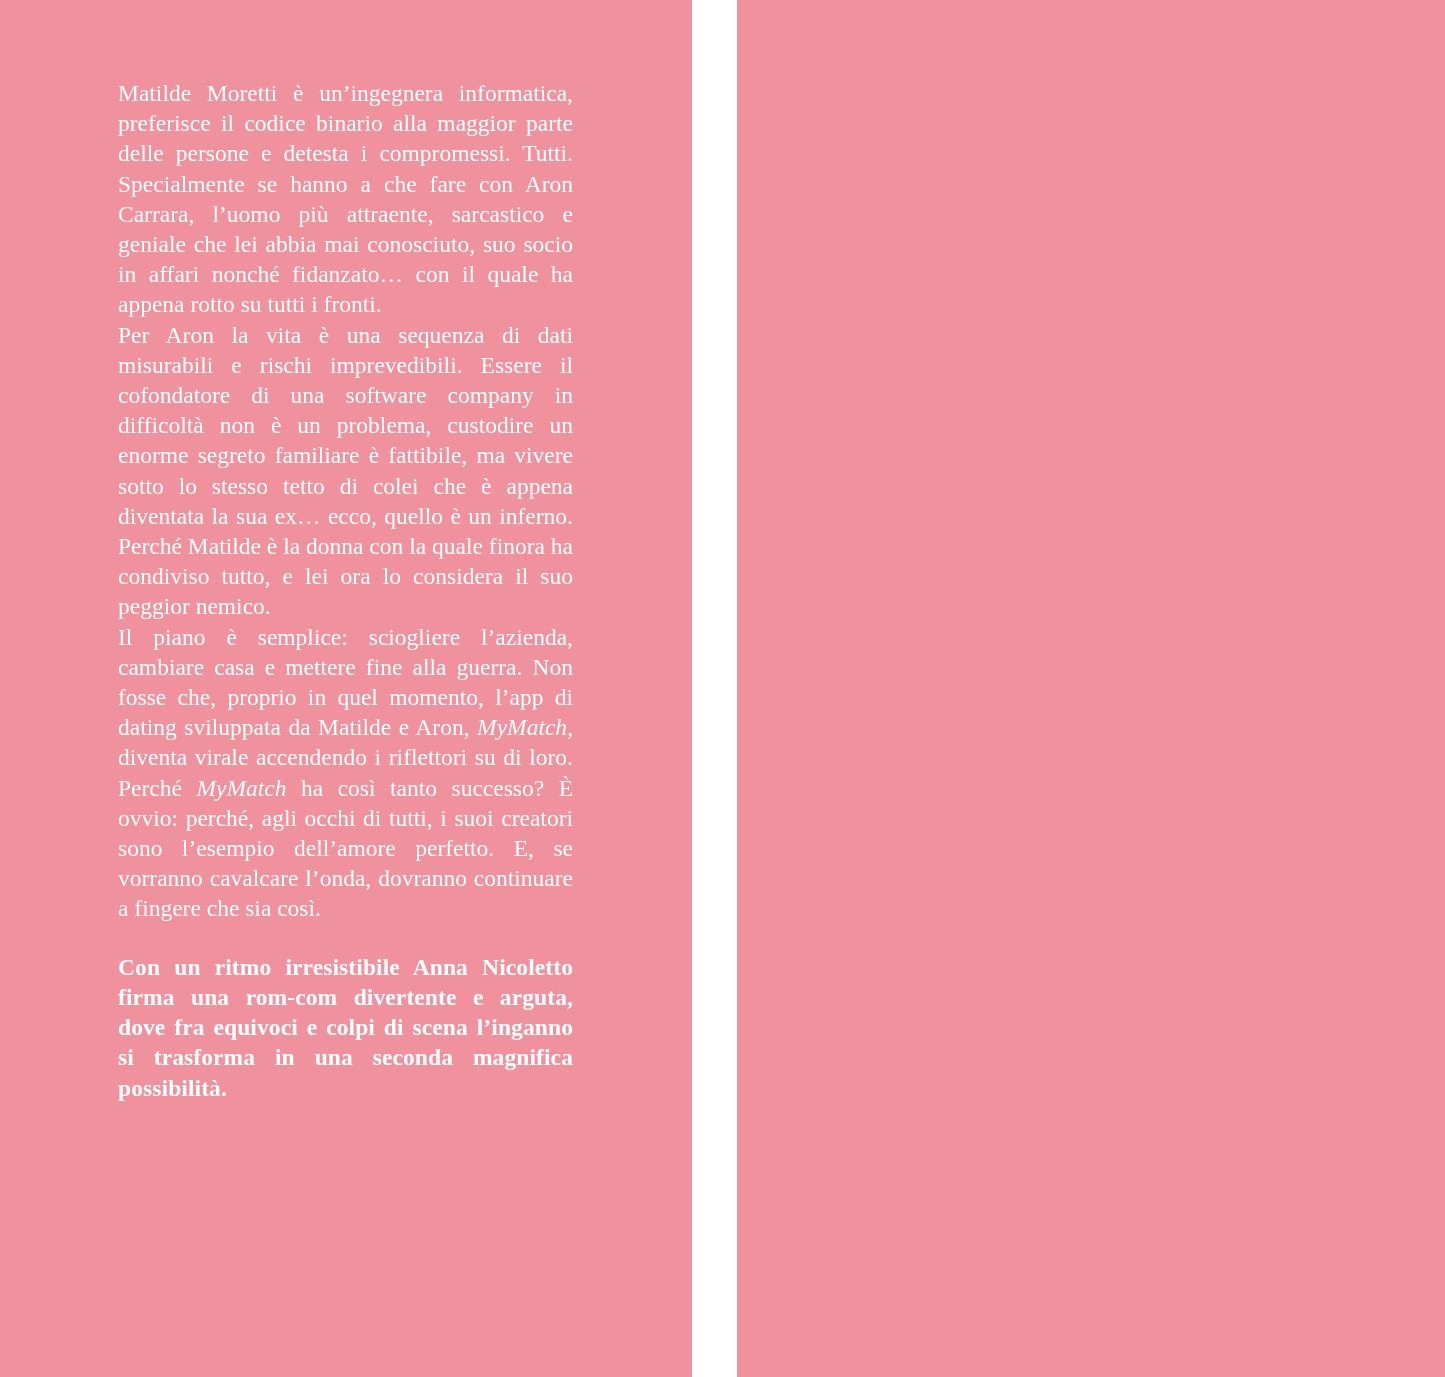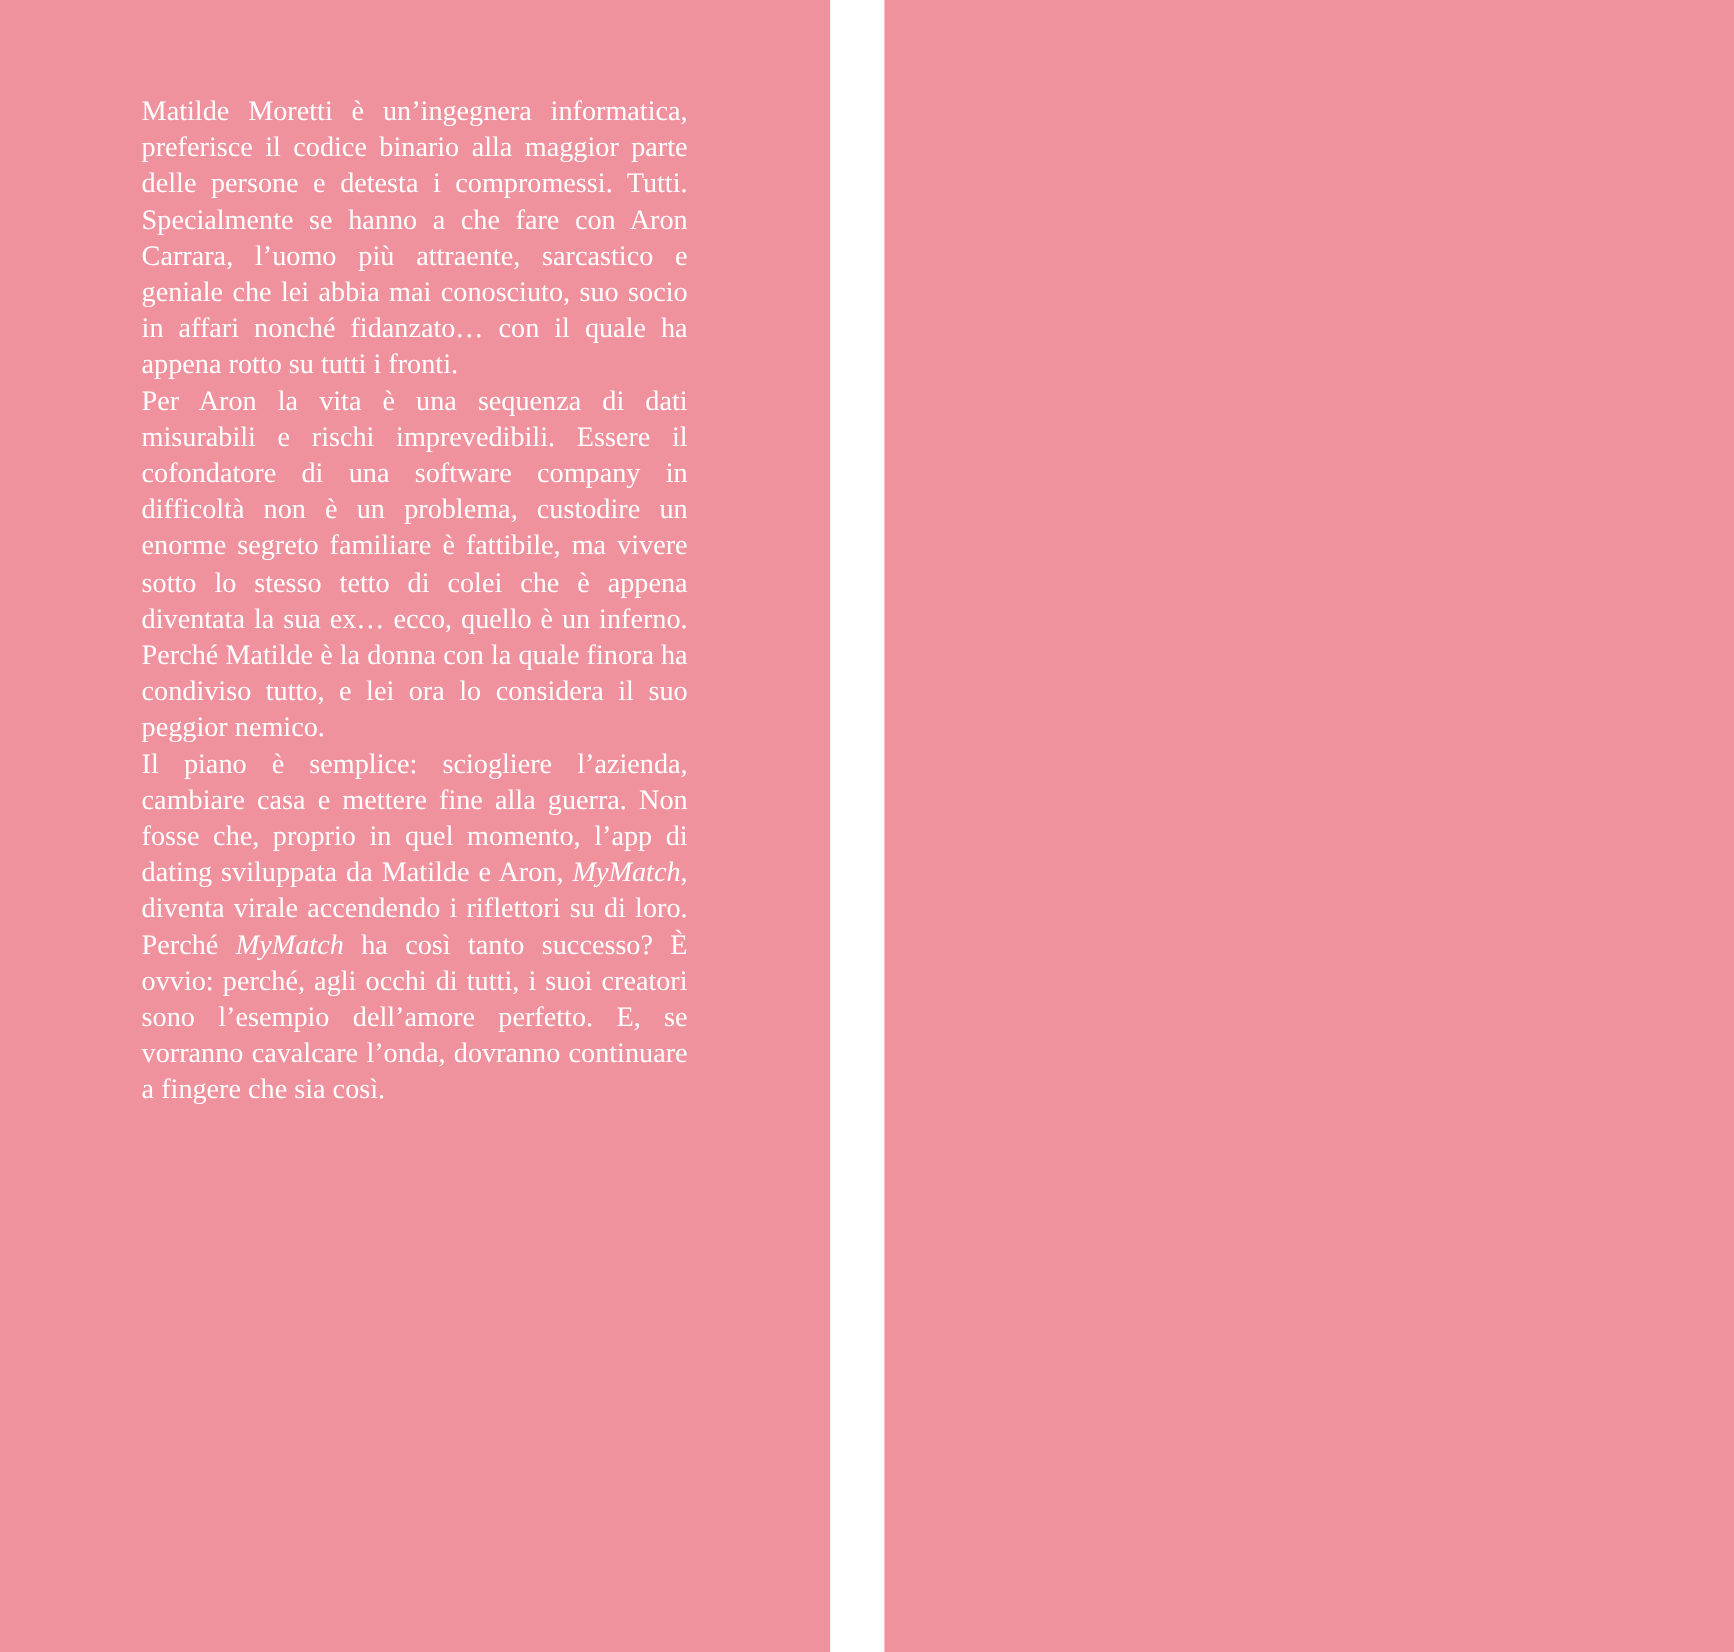--- a/index.html
+++ b/index.html
@@ -72,20 +72,21 @@
 </head>
 <body>
 
 <div class="page">
 
   <div class="panel panel-back">
     <div class="blurb">
       <p>Matilde Moretti è un’ingegnera informatica, preferisce il codice binario alla maggior parte delle persone e detesta i compromessi. Tutti. Specialmente se hanno a che fare con Aron Carrara, l’uomo più attraente, sarcastico e geniale che lei abbia mai conosciuto, suo socio in affari nonché fidanzato… con il quale ha appena rotto su tutti i fronti.</p>
       <p>Per Aron la vita è una sequenza di dati misurabili e rischi imprevedibili. Essere il cofondatore di una software company in difficoltà non è un problema, custodire un enorme segreto familiare è fattibile, ma vivere sotto lo stesso tetto di colei che è appena diventata la sua ex… ecco, quello è un inferno. Perché Matilde è la donna con la quale finora ha condiviso tutto, e lei ora lo considera il suo peggior nemico.</p>
       <p>Il piano è semplice: sciogliere l’azienda, cambiare casa e mettere fine alla guerra. Non fosse che, proprio in quel momento, l’app di dating sviluppata da Matilde e Aron, <i>MyMatch</i>, diventa virale accendendo i riflettori su di loro. Perché <i>MyMatch</i> ha così tanto successo? È ovvio: perché, agli occhi di tutti, i suoi creatori sono l’esempio dell’amore perfetto. E, se vorranno cavalcare l’onda, dovranno continuare a fingere che sia così.</p>
+      <p class="bold">Con un ritmo irresistibile Anna Nicoletto firma una rom-com divertente e arguta, dove fra equivoci e colpi di scena l’inganno si trasforma in una seconda magnifica possibilità.</p>
     </div>
   </div>
 
   <div class="gutter"></div>
 
   <div class="panel panel-flap">
     
     
 
     

